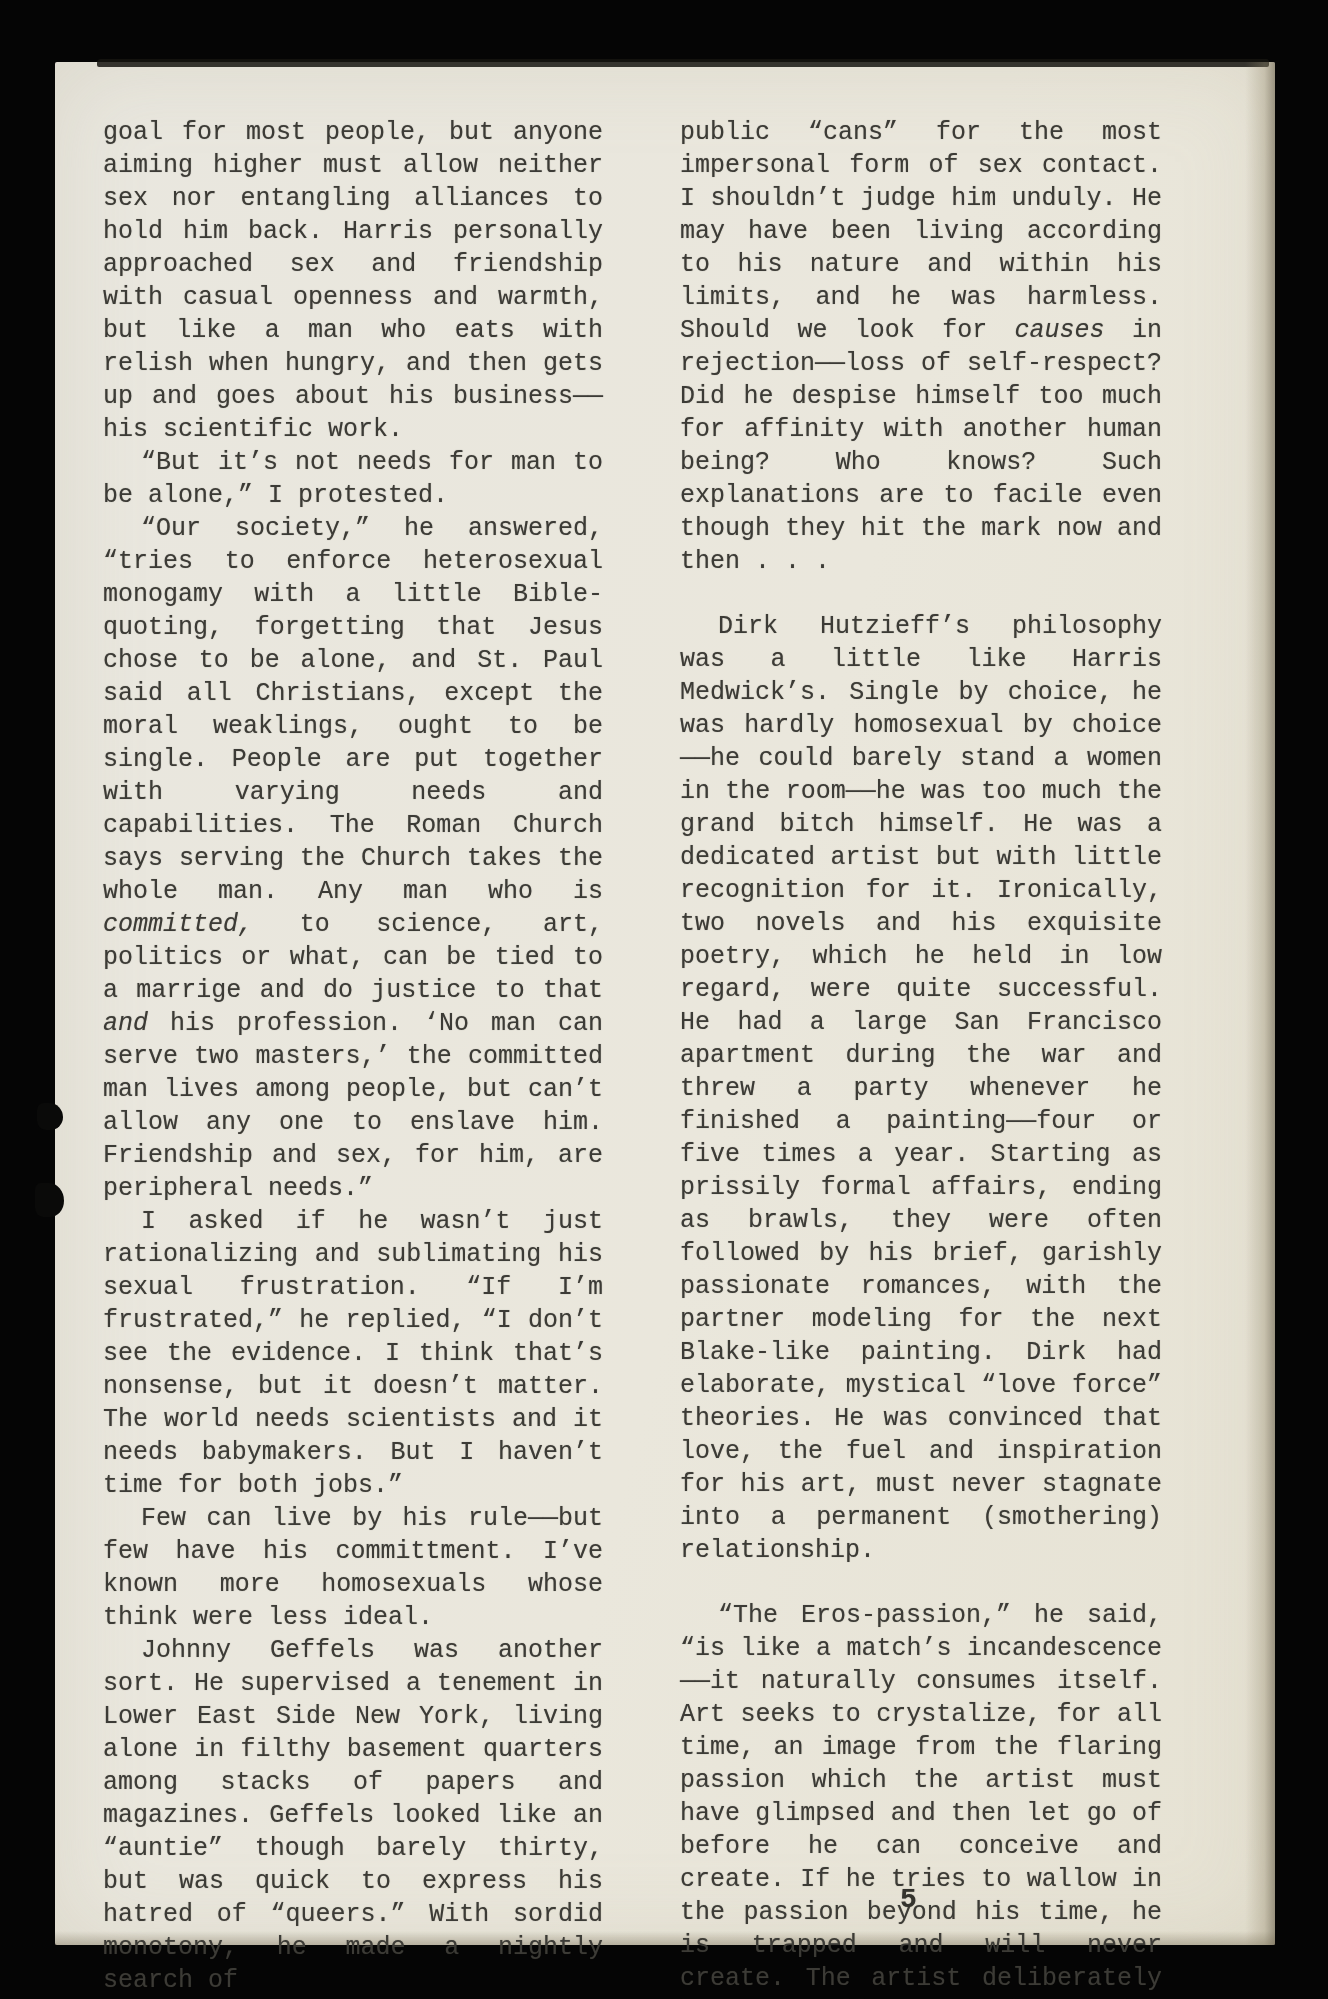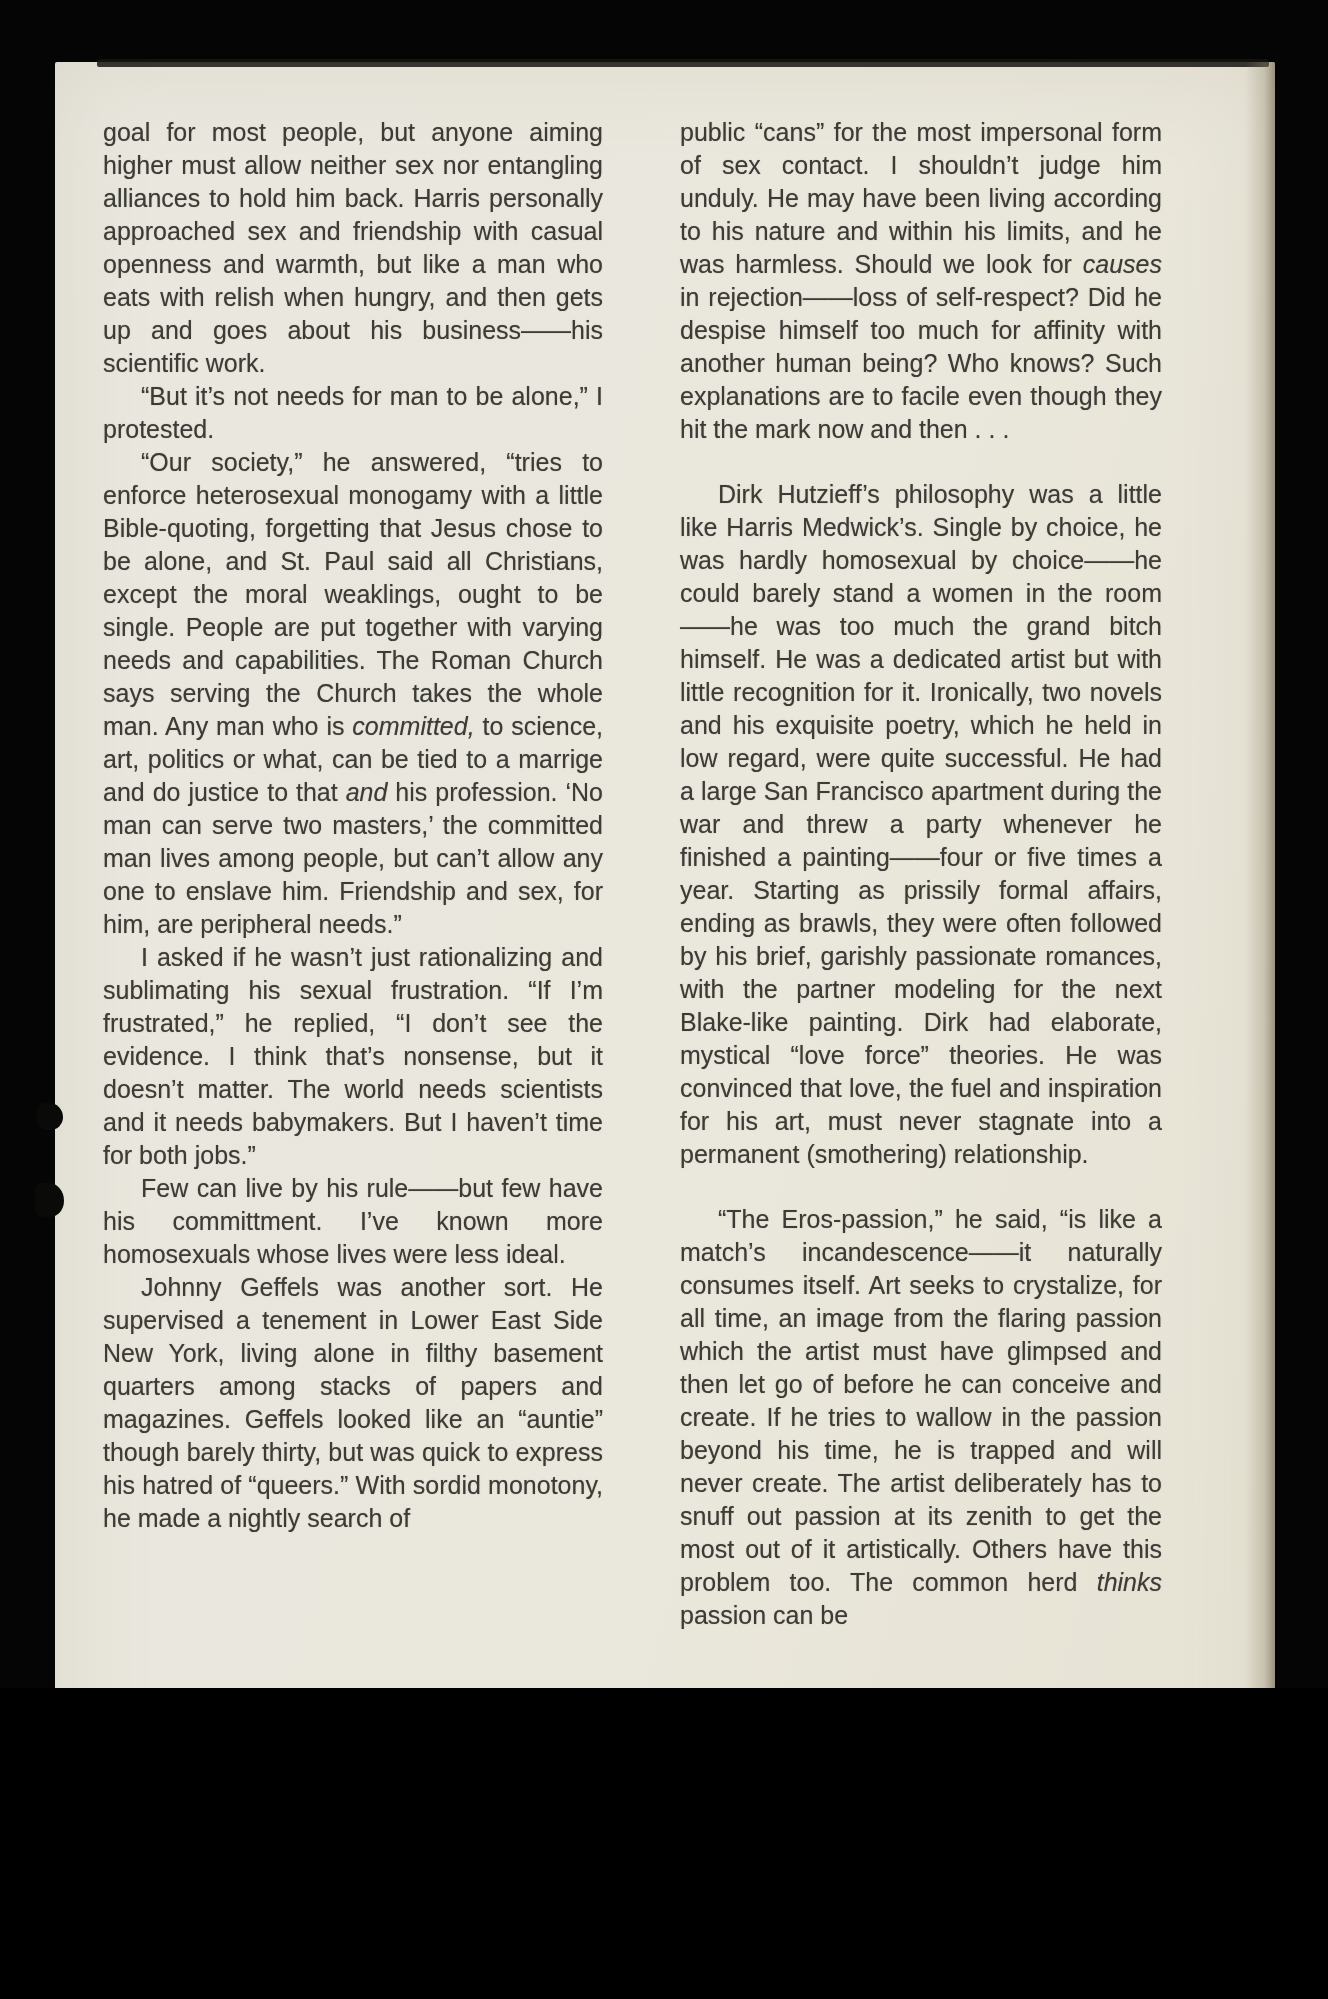--- a/index.html
+++ b/index.html
@@ -1,24 +1,24 @@
 <!DOCTYPE html>
 <html lang="en"><head>
 <meta charset="utf-8">
 <style>
   html, body { margin: 0; padding: 0; }
   body { background: #000; }
 
   .screen {
     position: relative;
     width: 1328px;
-    height: 1688px;
+    height: 1999px;
     background: #050505;
     overflow: hidden;
-    font-family: Liberation Sans, sans-serif;
+    font-family: Liberation Mono, monospace;
   }
 
   .page {
     position: absolute;
     left: 55px;
     top: 62px;
     width: 1220px;
     height: 1883px;
     background: linear-gradient(105deg, #e9e7df 0%, #eae7dc 55%, #e6e2d3 100%);
     box-shadow: inset 0 0 90px rgba(175, 165, 135, 0.22);
@@ -117,21 +117,21 @@
     <div class="page-right-edge"></div>
     <div class="page-bottom-edge"></div>
     <div class="ink-mark mark-1"></div>
     <div class="ink-mark mark-2"></div>
 
     <div class="col col-left" id="col-left">
         <p><span>goal for most people, but anyone aiming higher must allow neither sex nor entangling alliances to hold him back. Harris personally approached sex and friendship with casual openness and warmth, but like a man who eats with relish when hungry, and then gets up and goes about his business——his scientific work.</span></p>
         <p class="indent"><span>“But it’s not needs for man to be alone,” I protested.</span></p>
         <p class="indent"><span>“Our society,” he answered, “tries to enforce heterosexual monogamy with a little Bible-quoting, forgetting that Jesus chose to be alone, and St. Paul said all Christians, except the moral weaklings, ought to be single. People are put together with varying needs and capabilities. The Roman Church says serving the Church takes the whole man. Any man who is </span><em>committed,</em><span> to science, art, politics or what, can be tied to a marrige and do justice to that </span><em>and</em><span> his profession. ‘No man can serve two masters,’ the committed man lives among people, but can’t allow any one to enslave him. Friendship and sex, for him, are peripheral needs.”</span></p>
         <p class="indent"><span>I asked if he wasn’t just rationalizing and sublimating his sexual frustration. “If I’m frustrated,” he replied, “I don’t see the evidence. I think that’s nonsense, but it doesn’t matter. The world needs scientists and it needs babymakers. But I haven’t time for both jobs.”</span></p>
-        <p class="indent"><span>Few can live by his rule——but few have his committment. I’ve known more homosexuals whose lives were less ideal.</span></p>
+        <p class="indent"><span>Few can live by his rule——but few have his committment. I’ve known more homosexuals whose think were less ideal.</span></p>
         <p class="indent"><span>Johnny Geffels was another sort. He supervised a tenement in Lower East Side New York, living alone in filthy basement quarters among stacks of papers and magazines. Geffels looked like an “auntie” though barely thirty, but was quick to express his hatred of “queers.” With sordid monotony, he made a nightly search of</span></p>
       </div>
     <div class="col col-right" id="col-right">
         <p><span>public “cans” for the most impersonal form of sex contact. I shouldn’t judge him unduly. He may have been living according to his nature and within his limits, and he was harmless. Should we look for </span><em>causes</em><span> in rejection——loss of self-respect? Did he despise himself too much for affinity with another human being? Who knows? Such explanations are to facile even though they hit the mark now and then . . .</span></p>
         <p class="indent space-before"><span>Dirk Hutzieff’s philosophy was a little like Harris Medwick’s. Single by choice, he was hardly homosexual by choice——he could barely stand a women in the room——he was too much the grand bitch himself. He was a dedicated artist but with little recognition for it. Ironically, two novels and his exquisite poetry, which he held in low regard, were quite successful. He had a large San Francisco apartment during the war and threw a party whenever he finished a painting——four or five times a year. Starting as prissily formal affairs, ending as brawls, they were often followed by his brief, garishly passionate romances, with the partner modeling for the next Blake-like painting. Dirk had elaborate, mystical “love force” theories. He was convinced that love, the fuel and inspiration for his art, must never stagnate into a permanent (smothering) relationship.</span></p>
         <p class="indent space-before"><span>“The Eros-passion,” he said, “is like a match’s incandescence——it naturally consumes itself. Art seeks to crystalize, for all time, an image from the flaring passion which the artist must have glimpsed and then let go of before he can conceive and create. If he tries to wallow in the passion beyond his time, he is trapped and will never create. The artist deliberately has to snuff out passion at its zenith to get the most out of it artistically. Others have this problem too. The common herd </span><em>thinks</em><span> passion can be</span></p>
       </div>
 
     <div class="page-number">5</div>
   </div>

